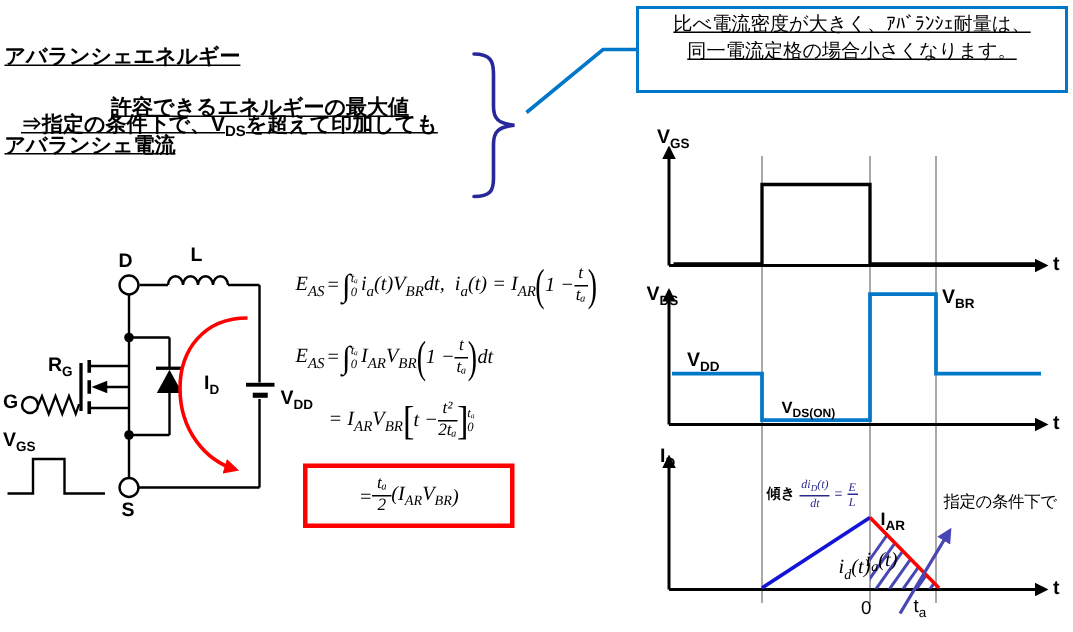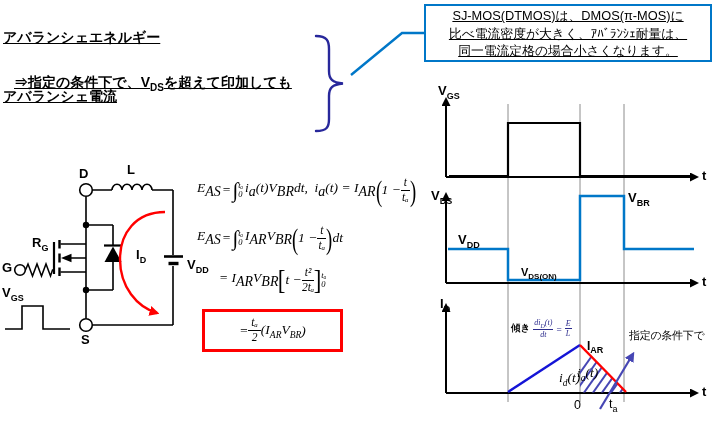--- a/index.html
+++ b/index.html
@@ -23,21 +23,21 @@
   .lbl sub{font-size:9px;}
   .lbl.small{font-size:11px;} .lbl.small sub{font-size:8px;}
   .lbl.plain{font-weight:400;font-size:12.5px;}
   .lbl.jp{font-weight:400;font-size:11px;letter-spacing:-0.3px;}
   .lbl.func{font-family:"Liberation Serif",serif;font-style:italic;font-weight:400;font-size:13.5px;}
   .lbl.func sub{font-size:9.5px;}
 
   
   .eq{position:absolute;display:flex;align-items:center;white-space:pre;
       font-family:"Liberation Serif",serif;font-style:italic;font-size:13.5px;color:#000;}
-  .eq .tok sub{font-size:14px;margin-top:23px;}
+  .eq .tok sub{font-size:10px;margin-top:23px;}
   .eq .op{font-style:normal;padding:0 2px;}
   .intg{font-size:21px;font-style:normal;line-height:1;}
   .lims{display:flex;flex-direction:column;font-size:8.5px;line-height:1.15;margin:0 2px 0 0;}
   .frac{display:flex;flex-direction:column;align-items:center;font-size:11.5px;line-height:1.2;}
   .frac .num{border-bottom:1px solid #000;padding:0 3px;}
   .bigp{display:inline-block;font-size:30px;font-weight:300;font-style:normal;
         transform:scaleX(.62);line-height:.85;margin:0 -2px;}
   .bigb{display:inline-block;font-size:27px;font-weight:300;font-style:normal;
         transform:scaleX(.85);line-height:.9;margin:0 -1px;}
   .redbox{position:absolute;left:202px;top:309px;width:141px;height:43px;border:3px solid #FF0000;
@@ -130,24 +130,24 @@
       <circle cx="20" cy="270" r="5.3" fill="#fff"></circle>
       <circle cx="86" cy="225" r="3.2" fill="#000" stroke="none"></circle>
       <circle cx="86" cy="290" r="3.2" fill="#000" stroke="none"></circle>
       <polyline points="5,329 22,329 22,306 43,306 43,329 70,329"></polyline>
     </g>
     <path d="M165,212 C136,212 120,233 120,259 C120,287 137,307 157,313" fill="none" stroke="#FF0000" stroke-width="2.4" marker-end="url(#mR)"></path>
   </svg>
 
   <div class="hline" style="left:3px;top:29px;"><span>アバランシェエネルギー</span></div>
   <div class="hline" style="left:14px;top:46px;margin-top:28px;"><span>⇒指定の条件下で、V</span><sub>DS</sub><span>を超えて印加しても</span></div>
+  <div class="hline" style="left:74px;top:63px;"><span>許容できるエネルギーの最大値</span></div>
   <div class="hline" style="left:3px;top:88px;"><span>アバランシェ電流</span></div>
 
   <div class="callout">
-    <span>SJ-MOS(DTMOS)は、DMOS(π-MOS)に</span>
     <span>比べ電流密度が大きく、ｱﾊﾞﾗﾝｼｪ耐量は、</span>
     <span>同一電流定格の場合小さくなります。</span>
   </div>
 
   <div class="lbl" style="left:79px;top:167px;"><span>D</span></div>
   <div class="lbl" style="left:127px;top:163px;"><span>L</span></div>
   <div class="lbl" style="left:32px;top:236px;"><span>R</span><sub>G</sub></div>
   <div class="lbl" style="left:2px;top:261px;"><span>G</span></div>
   <div class="lbl" style="left:2px;top:286px;"><span>V</span><sub>GS</sub></div>
   <div class="lbl" style="left:81px;top:333px;"><span>S</span></div>

